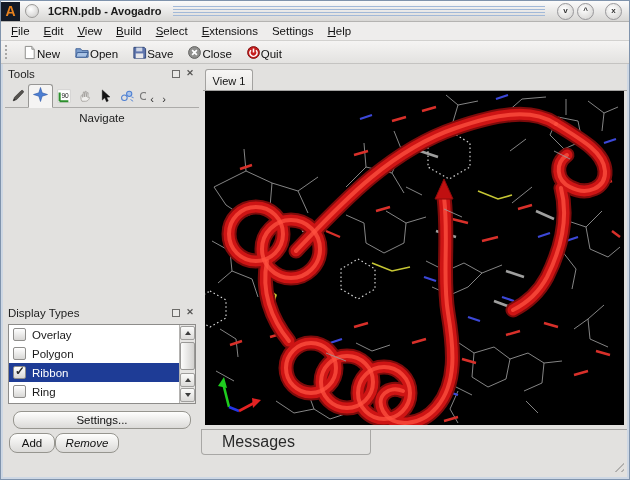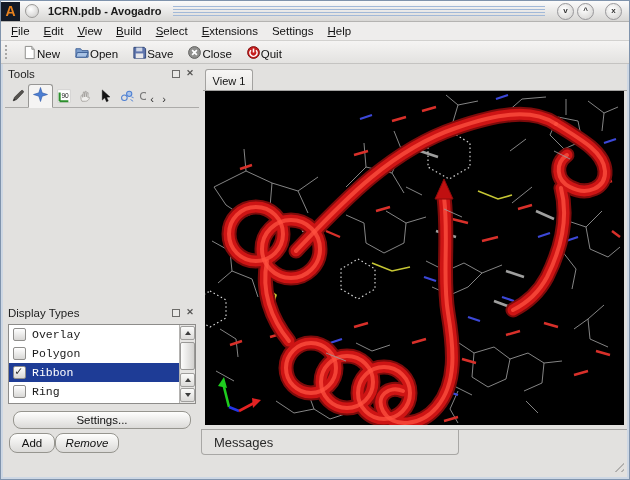--- a/index.html
+++ b/index.html
@@ -46,21 +46,21 @@
   .tool-tabs{display:flex;align-items:flex-end;height:23px;border-bottom:1px solid #acaba9;padding-left:2px;margin-top:3px;}
   .tool-tab{width:21px;height:19px;display:flex;align-items:center;justify-content:center;flex:none;}
   .tool-tab.active{background:#f5f4f3;border:1px solid #989795;border-bottom-color:#f5f4f3;
     border-radius:3px 3px 0 0;height:22px;margin-bottom:-1px;width:23px;}
   .tool-tab.partial{width:9px;overflow:hidden;justify-content:flex-start;}
   .tool-scroll{width:12px;height:16px;font-size:11px;color:#333;display:flex;align-items:center;justify-content:center;}
   .tool-label{text-align:center;font-size:11.5px;color:#1c1c1c;padding-top:4px;}
   .display-dock{position:absolute;left:4px;top:304px;width:194px;}
   .dt-list{margin:4px 3px 0 3px;height:78px;border:1px solid #8d8c8a;background:#fff;display:flex;overflow:hidden;}
   .dt-rows{flex:1;}
-  .dt-row{height:19px;display:flex;align-items:center;padding-left:4px;gap:6px;font-size:11.5px;color:#1a1a1a;font-family:Liberation Mono, monospace;}
+  .dt-row{height:19px;display:flex;align-items:center;padding-left:4px;gap:6px;font-size:11.5px;color:#1a1a1a;}
   .dt-row.selected{background:#1e3c96;color:#fff;}
   .checkbox{width:13px;height:13px;box-sizing:border-box;border:1px solid #8f8e8c;border-radius:2px;
     background:linear-gradient(#ffffff,#d8d7d5);position:relative;flex:none;}
   .dt-row.checked .checkbox::after{content:"✓";position:absolute;left:1px;top:-3px;
     font-size:12px;font-weight:bold;color:#2a2a2a;}
   .dt-scrollbar{width:15px;border-left:1px solid #b3b2b0;background:#e6e5e3;display:flex;flex-direction:column;align-items:center;}
   .sb-btn{width:13px;height:12px;margin-top:1px;border:1px solid #a09f9d;border-radius:2px;
     background:linear-gradient(#fbfbfa,#dcdbd9);display:flex;align-items:center;justify-content:center;}
   .tri-up{width:0;height:0;border-left:3px solid transparent;border-right:3px solid transparent;border-bottom:4px solid #3c3c3c;}
   .tri-down{width:0;height:0;border-left:3px solid transparent;border-right:3px solid transparent;border-top:4px solid #3c3c3c;}
@@ -75,23 +75,23 @@
   .dock-btnrow .btn{height:20px;}
   .btn-add{width:46px;}.btn-dup{width:80px;}.btn-rem{width:64px;font-style:italic;}
   
   .view-tab{position:absolute;left:204px;top:68px;width:46px;height:21px;
     background:linear-gradient(#f7f6f5,#e7e6e4);border:1px solid #a3a2a0;border-bottom:none;
     border-radius:3px 3px 0 0;font-size:11px;display:flex;align-items:center;justify-content:center;}
   .view-pane-line{position:absolute;left:202px;top:89px;width:424px;border-top:1px solid #a3a2a0;}
   .viewport{position:absolute;left:204px;top:90px;width:419px;height:334px;background:#000;}
   .viewport svg{display:block;}
   .messages-line{position:absolute;left:200px;top:428px;width:426px;border-top:1px solid #a8a7a5;}
-  .messages-tab{position:absolute;left:200px;top:429px;width:258px;height:25px;box-sizing:border-box;
+  .messages-tab{position:absolute;left:200px;top:429px;width:170px;height:25px;box-sizing:border-box;
     background:#e3e2e0;border:1px solid #a8a7a5;border-top:none;border-radius:0 0 4px 4px;
-    font-size:13px;color:#2a2a2a;display:flex;align-items:center;padding-left:12px;}
+    font-size:16px;color:#2a2a2a;display:flex;align-items:center;padding-left:20px;}
   .resize-grip{position:absolute;right:5px;bottom:7px;width:13px;height:13px;
     background:repeating-linear-gradient(135deg,#b2b1af 0 1px,rgba(0,0,0,0) 1px 4px);
     clip-path:polygon(100% 0,100% 100%,0 100%);}
   
   .tube-o{fill:none;stroke:#7e0b0b;stroke-width:15;stroke-linecap:round;}
   .tube-m{fill:none;stroke:#ce1414;stroke-width:11;stroke-linecap:round;}
   .tube-h{fill:none;stroke:#ff5240;stroke-width:4;stroke-linecap:round;opacity:.75;}
   .wire{fill:none;stroke:#9b9b9b;stroke-width:1;opacity:.85;}
   .wire-thick{fill:none;stroke:#b0b0af;stroke-width:2.6;opacity:.9;}
   .acc-red{fill:none;stroke:#d8302a;stroke-width:2.4;}
@@ -227,20 +227,21 @@
       </div>
       <div class="tool-tab partial">
         <span><svg width="14" height="14" viewBox="0 0 16 16">
               <circle cx="8" cy="8" r="4" fill="none" stroke="#777" stroke-width="1.3"></circle>
               <path d="M12 4 L14 2" stroke="#777" stroke-width="1.3"></path>
             </svg></span>
       </div>
       <div class="tool-scroll">‹</div>
       <div class="tool-scroll">›</div>
     </div>
+    <div class="tool-label">Navigate</div>
   </div>
 
   <div class="display-dock">
     <div class="dock-titlebar">
       <span>Display Types</span>
       <span class="spacer"></span>
       <span class="dock-btn">
           <span class="dock-float-glyph"></span>
         </span>
       <span class="dock-btn">

